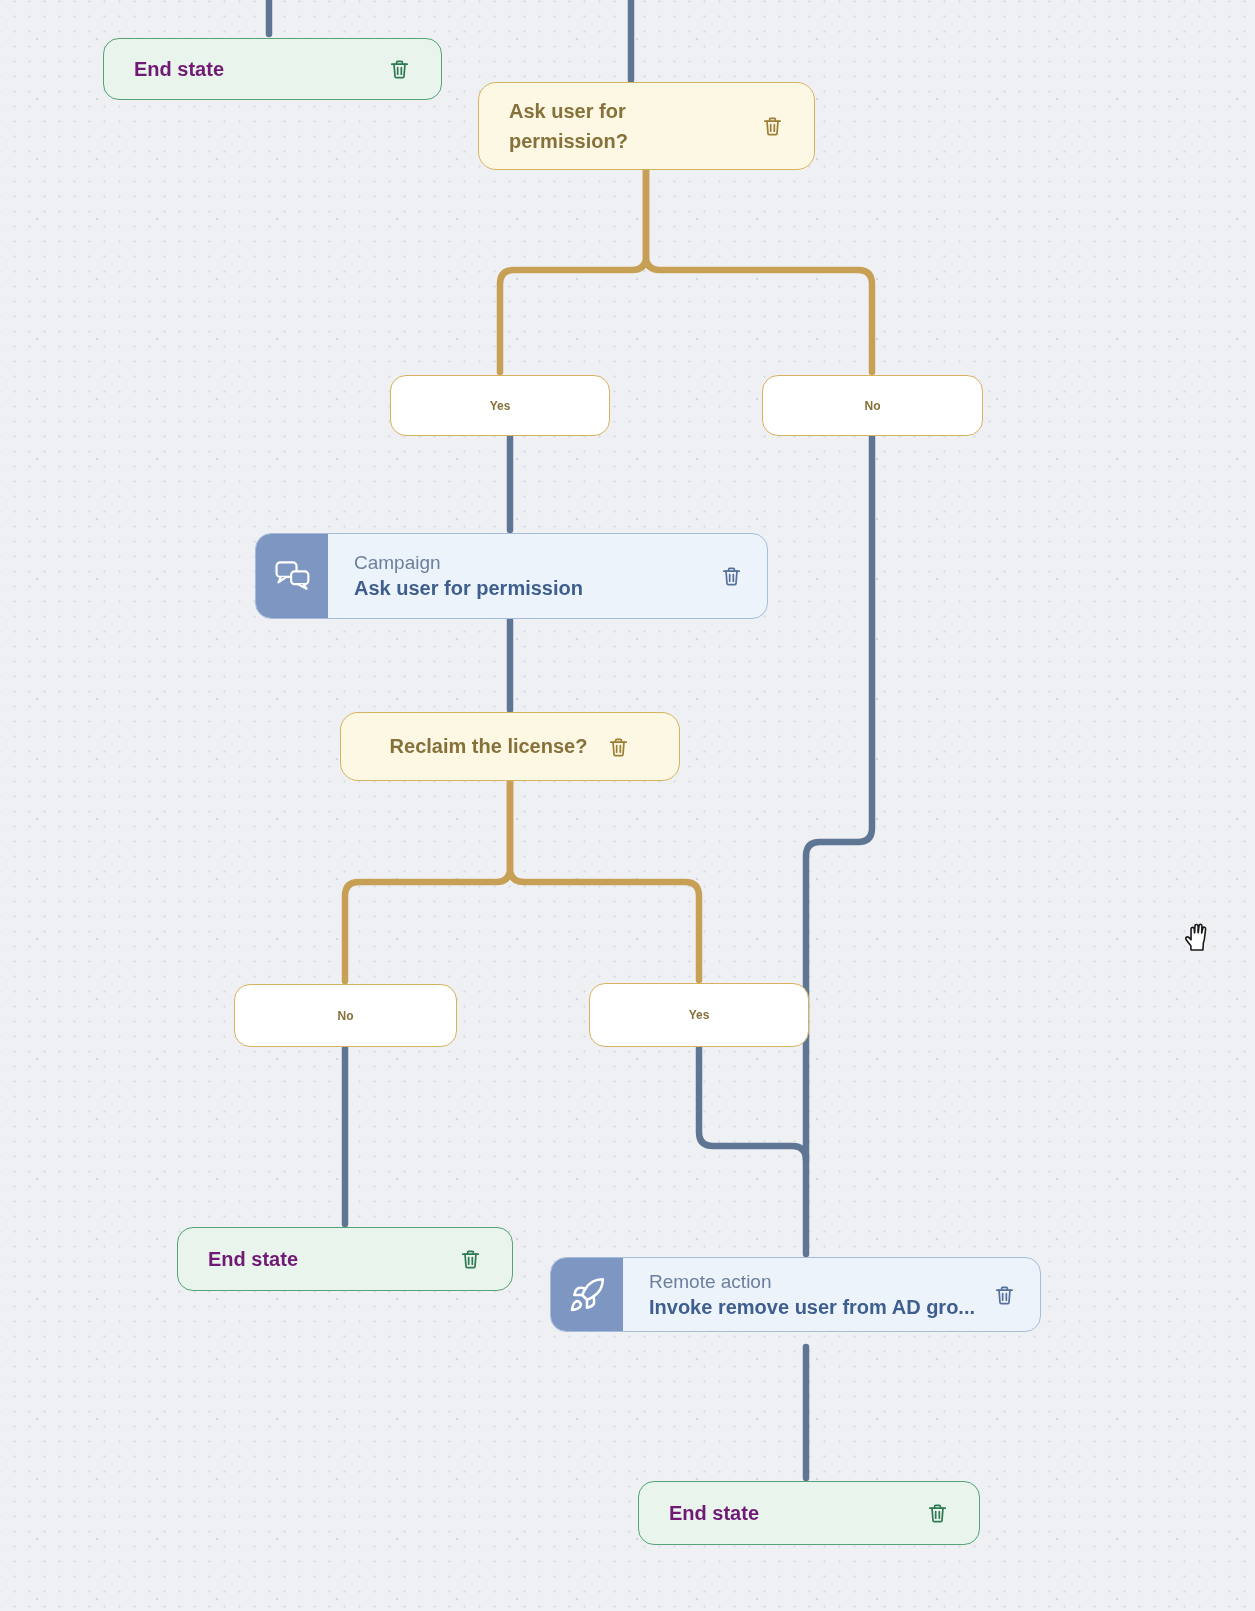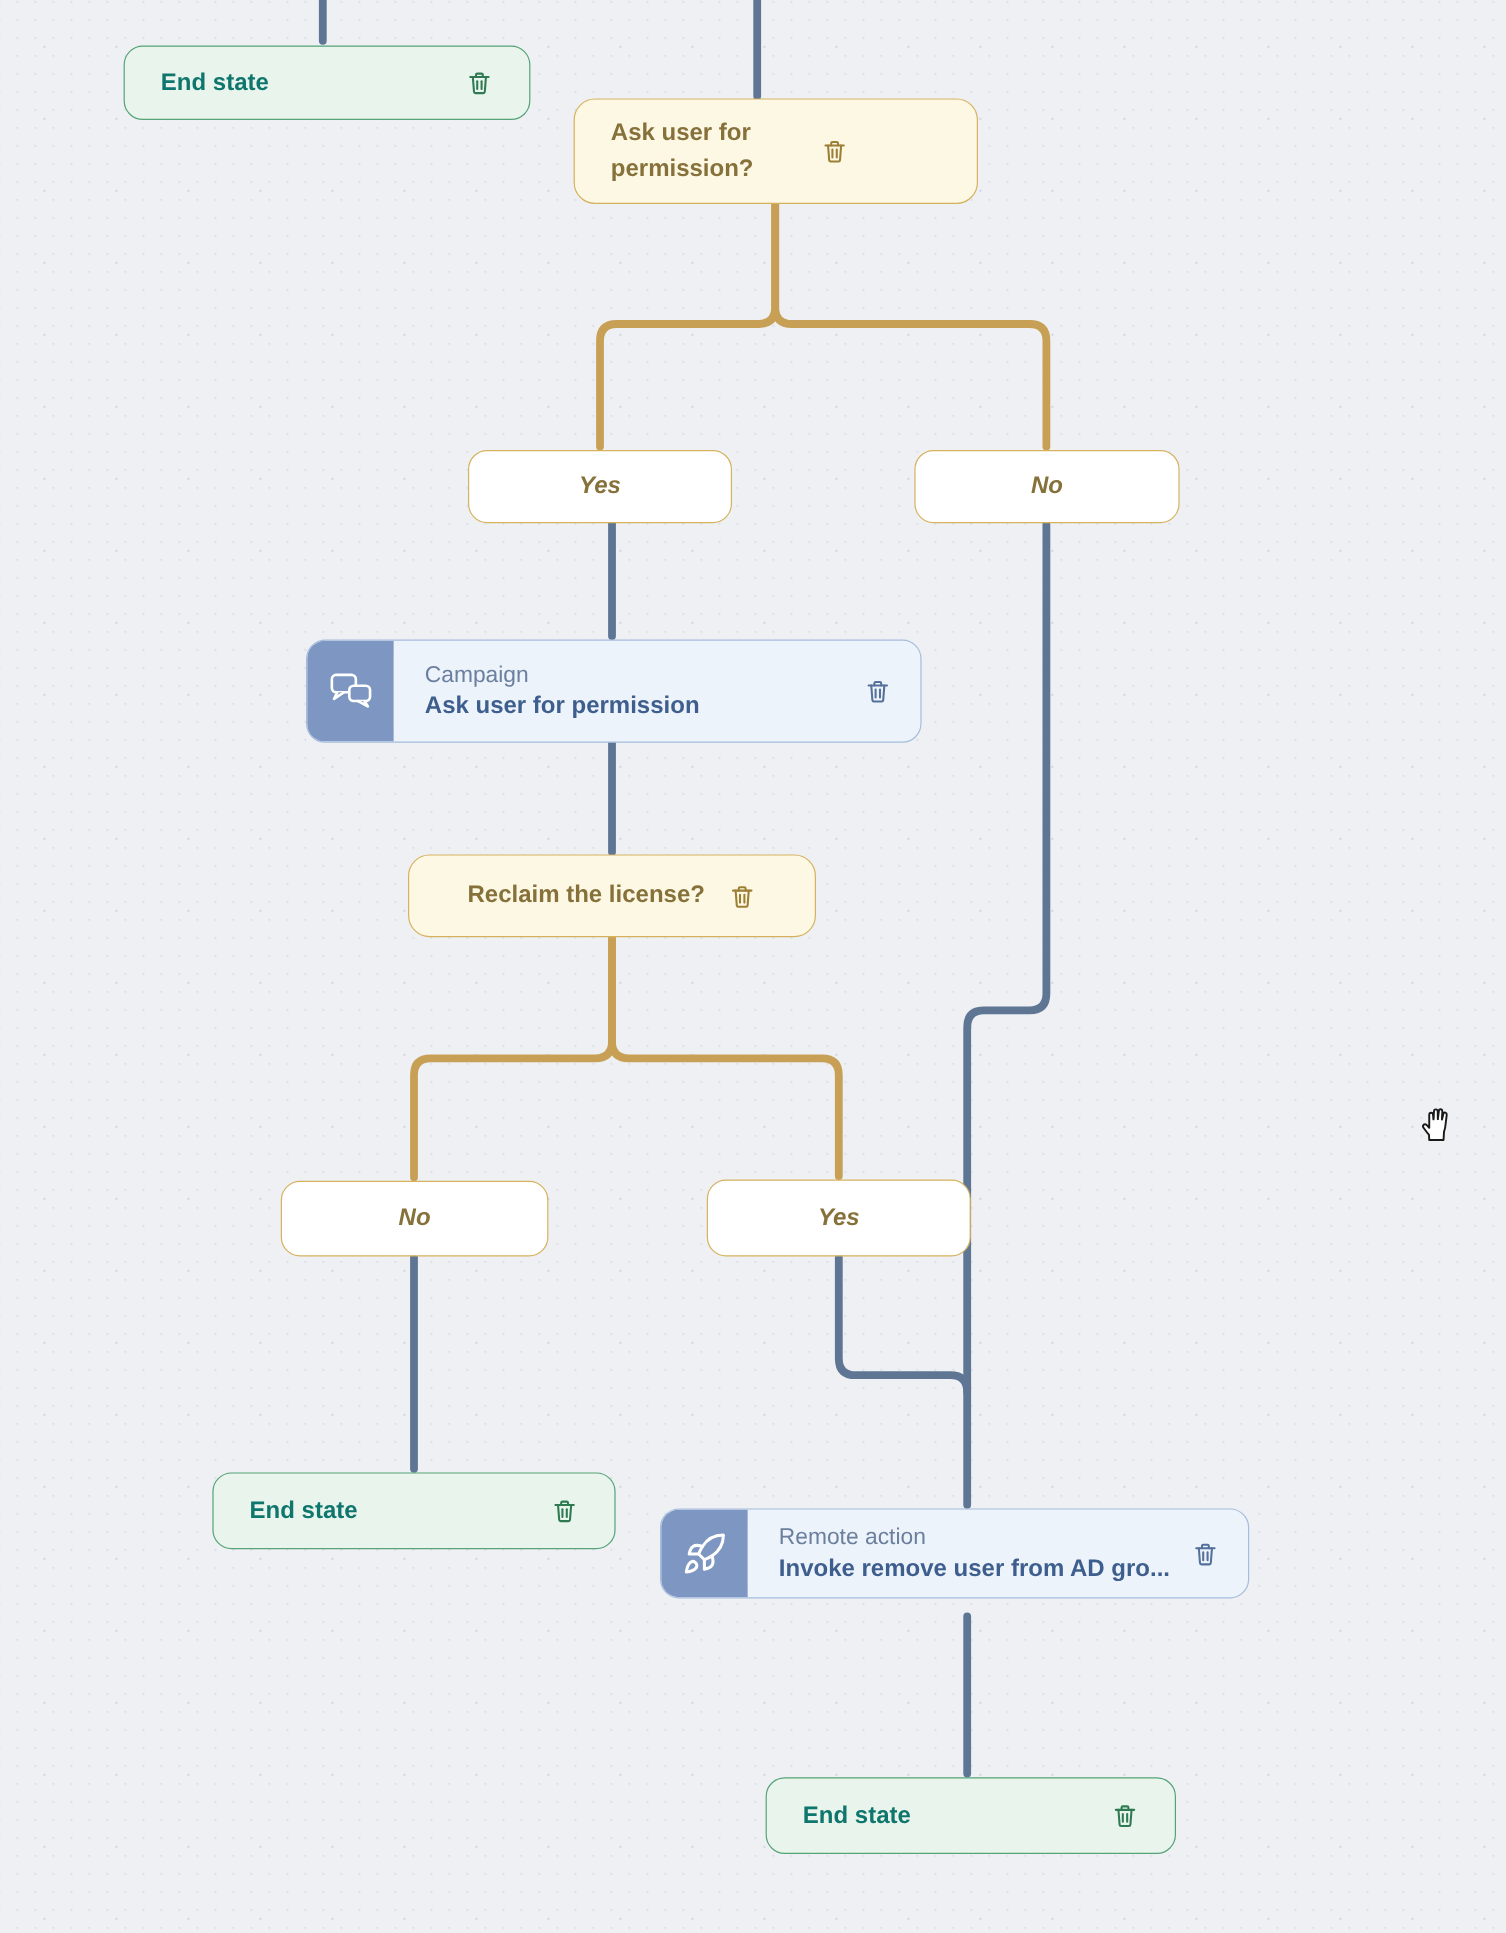--- a/index.html
+++ b/index.html
@@ -18,33 +18,32 @@
     background-size:60px 60px,15px 15px;
     background-position:7px 9px,7px 9px;
   }
   svg.wires{position:absolute;left:0;top:0;z-index:1;}
   .node{
     position:absolute;z-index:2;box-sizing:border-box;
     display:flex;align-items:center;
   }
   .node-end{
     background:#e9f5ec;border:1.5px solid #55a377;border-radius:16px;
-    color:#0f766e;font-weight:700;font-size:20px;
+    color:#701a75;font-weight:700;font-size:20px;
     justify-content:space-between;padding:0 30px;
   }
   .node-decision{
     background:#fdf8e4;border:1.5px solid #d6b25e;border-radius:18px;
     color:#86713a;font-weight:700;font-size:20px;
-    padding:0 30px;justify-content:flex-start;
+    padding:0 30px;justify-content:space-between;
   }
   .node-answer{
     background:#ffffff;border:1.5px solid #d6b25e;border-radius:16px;
-    color:#86713a;font-weight:700;font-size:20px;
+    color:#86713a;font-weight:700;font-size:12px;
     justify-content:center;
-    font-style:italic;
   }
   .node-card{
     background:#edf3fb;border:1.5px solid #a6bcdc;border-radius:16px;
     padding:0;overflow:hidden;
   }
   .icon-box{
     flex:0 0 72px;align-self:stretch;background:#7e97c2;
     display:flex;align-items:center;justify-content:center;
     border-radius:14px 0 0 14px;
   }

